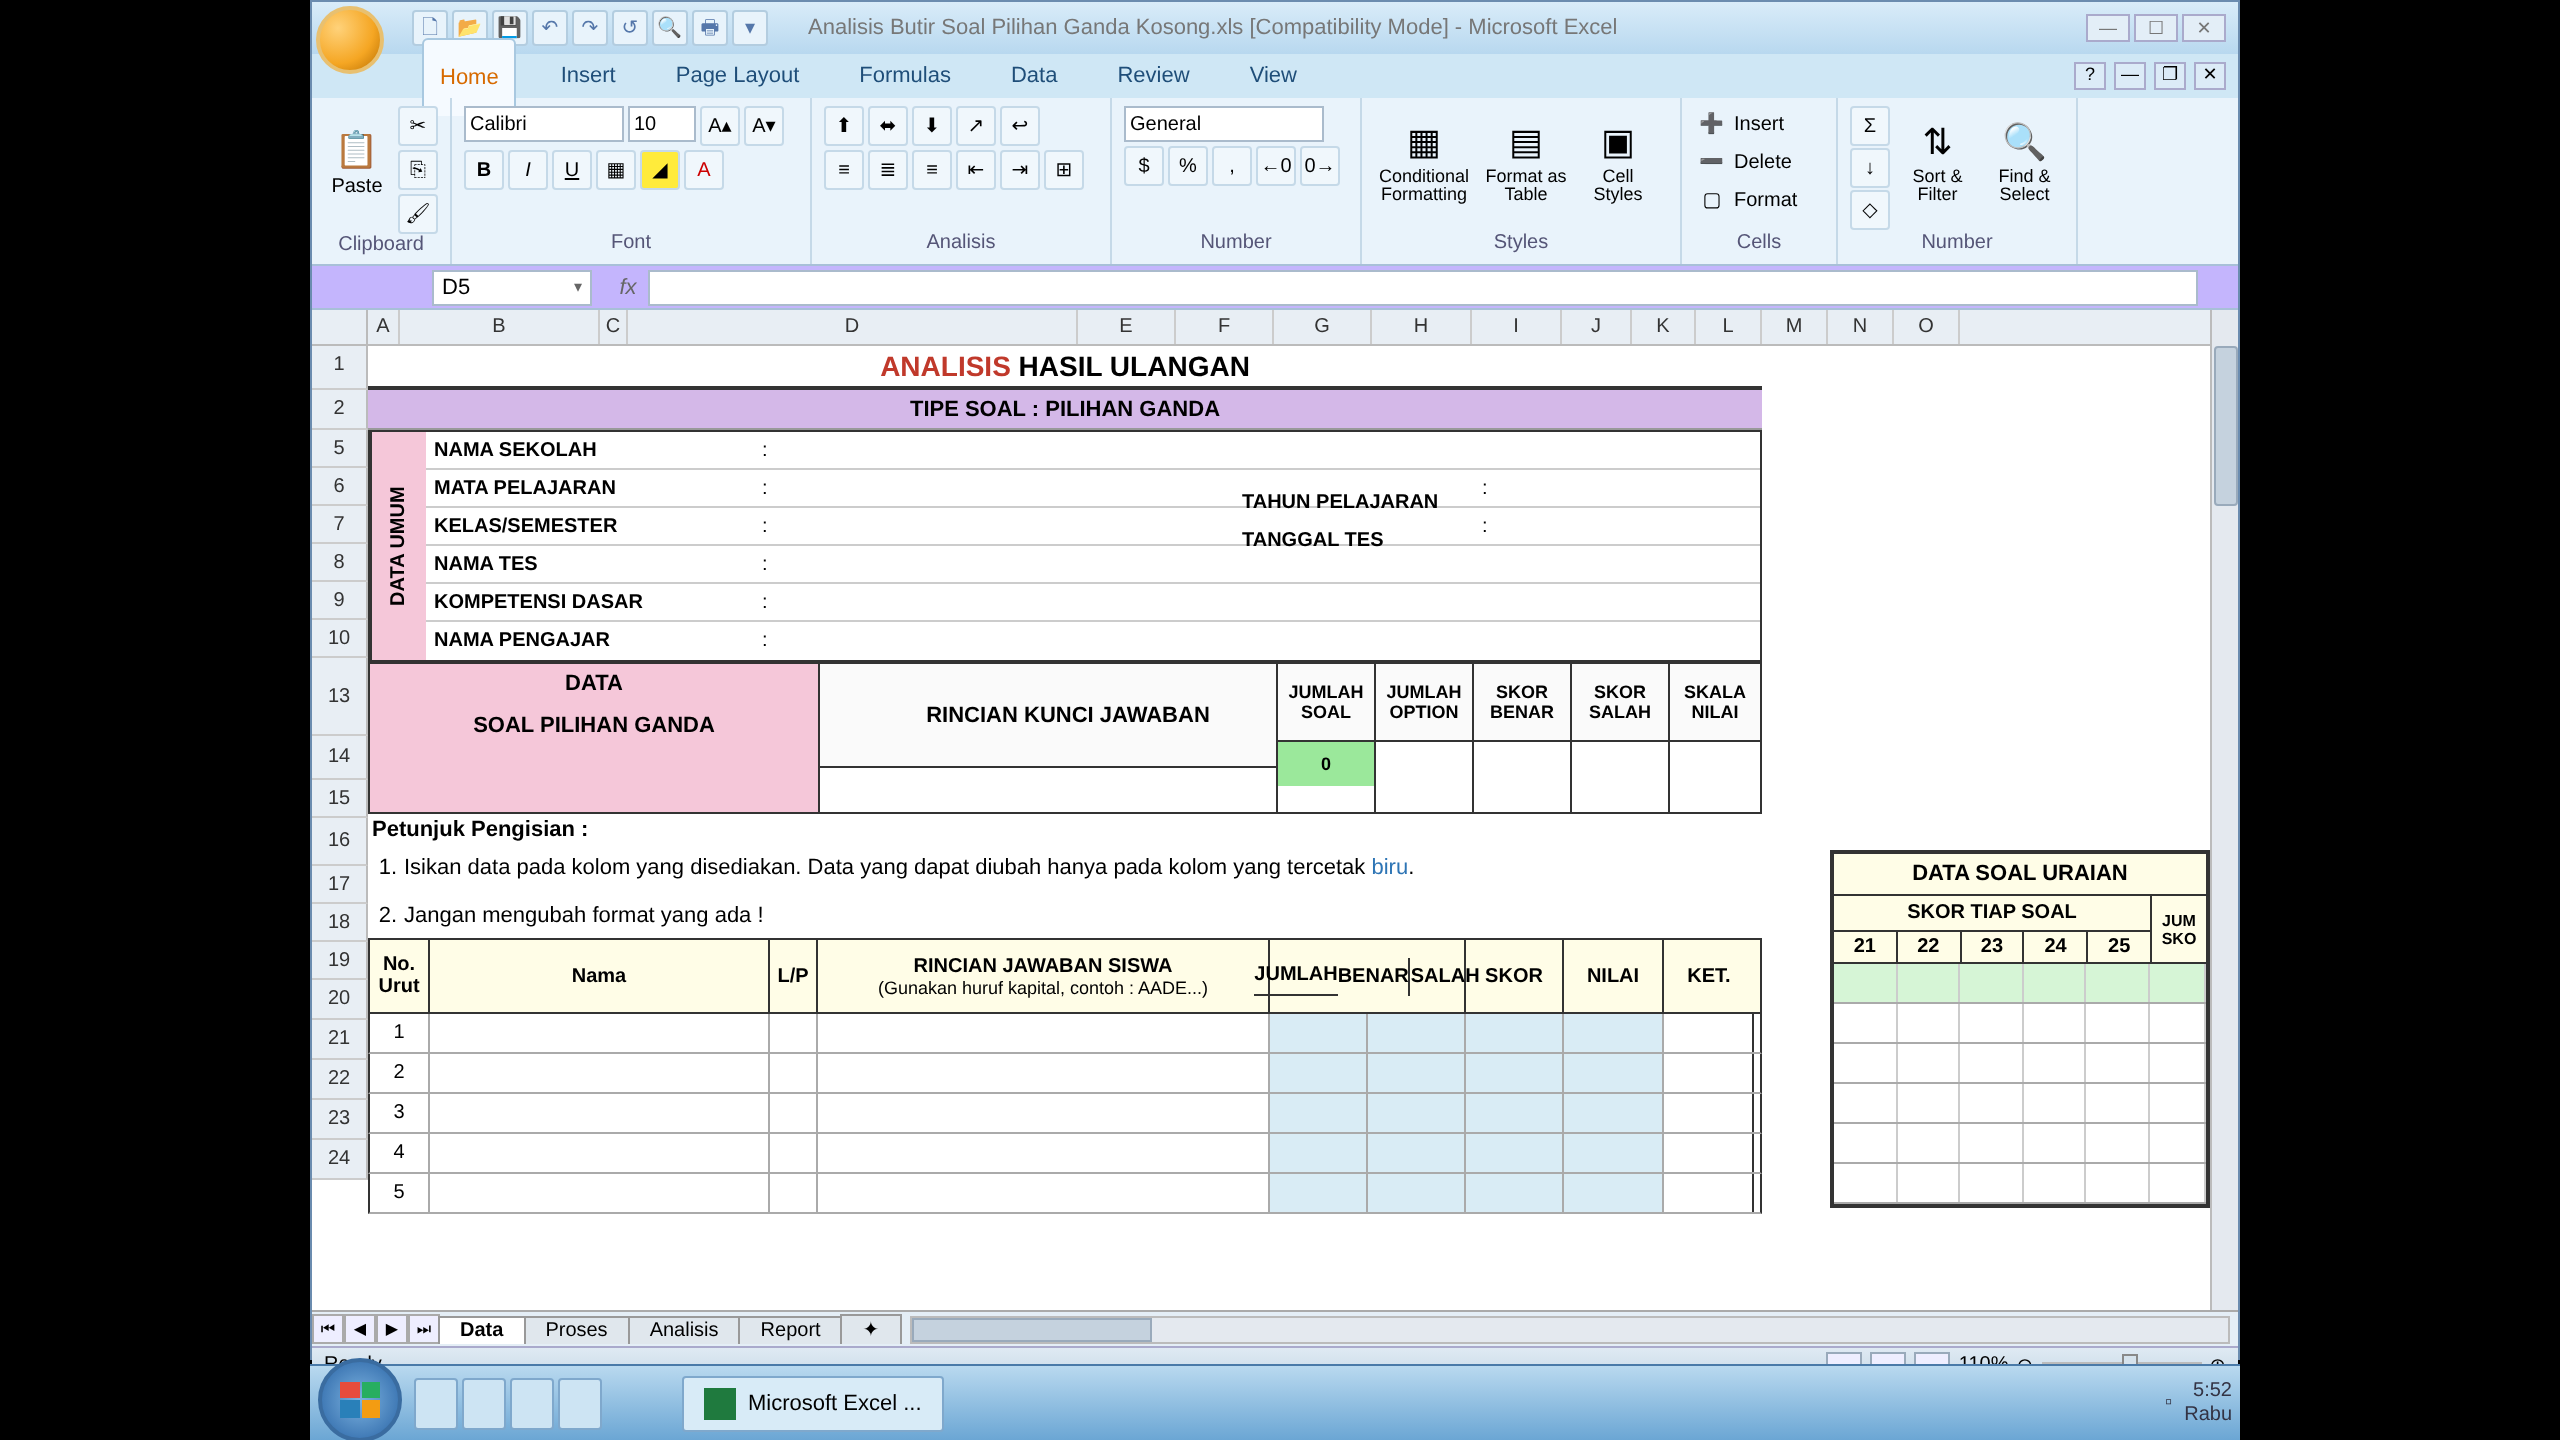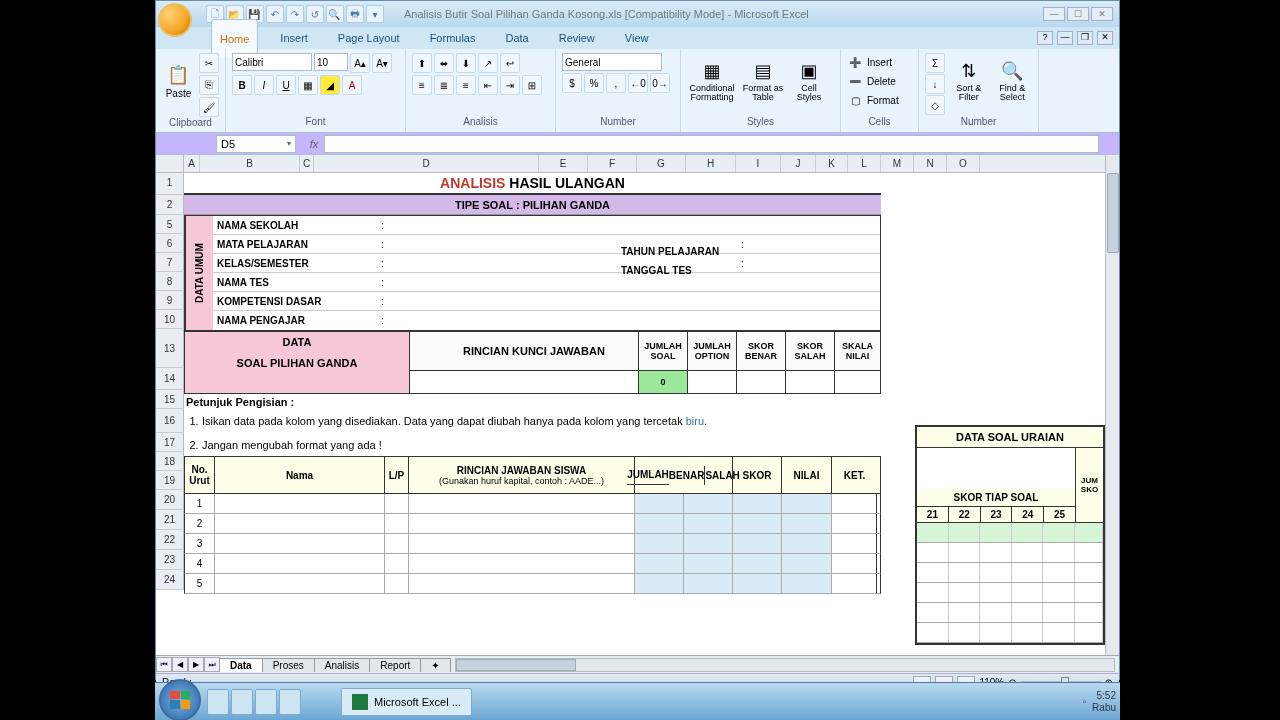--- a/index.html
+++ b/index.html
@@ -57,39 +57,39 @@
 .du-row{height:19px;display:flex;align-items:center;border-bottom:1px solid #ccc;font-size:10px;}
 .du-row:last-child{border-bottom:none;}
 .du-label{width:168px;font-weight:bold;padding-left:4px;}
 .du-colon{width:10px;}
 .du-label2{width:120px;font-weight:bold;margin-left:230px;margin-top:14px;}
 
 .kunci-section{display:flex;border:1px solid #333;}
 .kunci-left{width:225px;background:#f5c7d9;border-right:1px solid #333;font-size:11px;font-weight:bold;text-align:center;}
 .kunci-left div{padding:4px;}
 .kunci-mid{flex:1;border-right:1px solid #333;text-align:center;font-size:11px;font-weight:bold;}
-.kunci-mid .hdr{height:39px;display:flex;align-items:center;justify-content:center;border-bottom:1px solid #333;background:#fafafa;padding-left:20px;}
+.kunci-mid .hdr{height:52px;display:flex;align-items:center;justify-content:center;border-bottom:1px solid #333;background:#fafafa;padding-left:20px;}
 .kunci-mid .val{height:22px;}
 .kunci-small{width:49px;border-right:1px solid #333;text-align:center;font-size:9px;}
 .kunci-small .hdr{height:39px;display:flex;align-items:center;justify-content:center;border-bottom:1px solid #333;font-weight:bold;background:#fafafa;padding:1px;}
 .kunci-small .val{height:22px;display:flex;align-items:center;justify-content:center;font-weight:bold;}
 .kunci-small.green .val{background:#9be89b;}
 
 .petunjuk{font-size:11px;padding:2px;}
 .blue-word{color:#2e75b5;}
 
 .tbl-header{display:flex;background:#fffde7;border:1px solid #333;font-size:10px;font-weight:bold;text-align:center;}
 .th{border-right:1px solid #333;display:flex;align-items:center;justify-content:center;flex-direction:column;}
 .tbl-row{display:flex;border-left:1px solid #333;border-right:1px solid #333;border-bottom:1px solid #aaa;height:20px;}
 .td{border-right:1px solid #aaa;font-size:10px;text-align:center;display:flex;align-items:center;justify-content:center;}
 .td.lightblue{background:#d9ecf5;}
 
 .uraian-box{position:absolute;right:0;top:252px;width:190px;border:2px solid #333;font-size:10px;text-align:center;}
 .uraian-box .title{background:#fffde7;padding:4px;font-weight:bold;border-bottom:1px solid #333;font-size:11px;}
-.uraian-box .sub{background:#fffde7;padding:3px;font-weight:bold;border-bottom:1px solid #333;margin-top:41px;}
+.uraian-box .sub{background:#fffde7;padding:3px;font-weight:bold;border-bottom:1px solid #333;}
 .uraian-cols{display:flex;background:#fffde7;border-bottom:1px solid #333;}
 .uraian-cols div{flex:1;border-right:1px solid #333;padding:2px;font-weight:bold;}
 .uraian-data-row{display:flex;height:20px;border-bottom:1px solid #aaa;}
 .uraian-data-row div{flex:1;border-right:1px solid #ccc;}
 
 .vscroll{position:absolute;right:0;top:0;width:14px;bottom:0;background:#e4e9ef;border-left:1px solid #bbb;}
 .vscroll-thumb{position:absolute;top:18px;width:12px;left:1px;height:80px;background:#c5d2de;border:1px solid #9ab;border-radius:2px;}
 
 .sheet-tabs{height:18px;background:#e4eef6;border-top:1px solid #aaa;display:flex;align-items:center;font-size:10px;}
 .nav-btns{display:flex;gap:0;}

